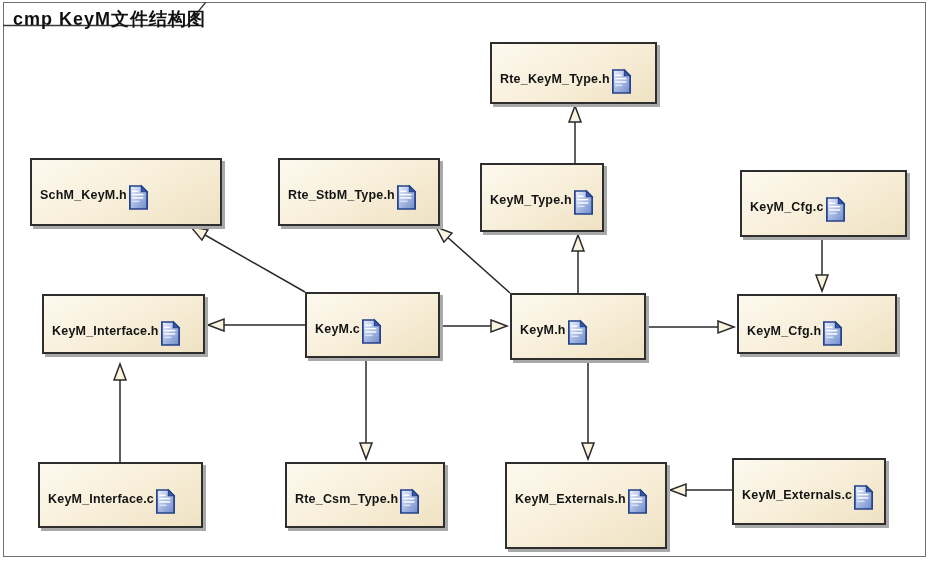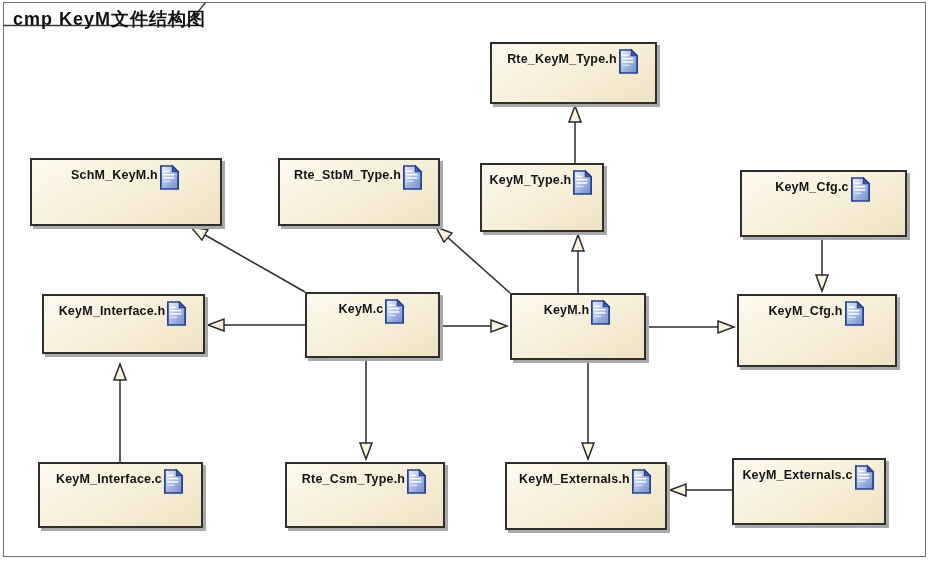--- a/index.html
+++ b/index.html
@@ -18,22 +18,22 @@
   }
   svg.connectors{position:absolute;left:0;top:0;z-index:1;}
   .node{
     position:absolute;z-index:2;box-sizing:border-box;
     background:linear-gradient(150deg,#fdf9ee 0%,#f7eed8 55%,#efe1c2 100%);
     border:2px solid #2e2e2e;
     box-shadow:3px 3px 0 0 #a9a9a9;
     cursor:default;
   }
   .node-head{
-    display:flex;justify-content:center;align-items:flex-start;
-    gap:0;padding:4px 8px 0 8px;
+    display:flex;justify-content:flex-start;align-items:flex-start;
+    gap:0;padding:24px 8px 0 8px;
   }
   .node-label{
     font-size:12.5px;font-weight:bold;color:#141414;
     margin-top:4px;white-space:nowrap;letter-spacing:0.2px;
   }
   .doc{width:23px;height:27px;flex:0 0 auto;}
   .hidden-defs{position:absolute;width:0;height:0;overflow:hidden;}
 </style>
 </head>
 <body>
@@ -152,21 +152,21 @@
 
   <div class="node" style="left:510px;top:293px;width:136px;height:67px">
     <div class="node-head">
       <span class="node-label">KeyM.h</span>
       <svg class="doc">
           <use href="#doc-icon"></use>
         </svg>
     </div>
   </div>
 
-  <div class="node" style="left:737px;top:294px;width:160px;height:73px">
+  <div class="node" style="left:737px;top:294px;width:160px;height:60px">
     <div class="node-head">
       <span class="node-label">KeyM_Cfg.h</span>
       <svg class="doc">
           <use href="#doc-icon"></use>
         </svg>
     </div>
   </div>
 
   <div class="node" style="left:38px;top:462px;width:165px;height:66px">
     <div class="node-head">
@@ -179,21 +179,21 @@
 
   <div class="node" style="left:285px;top:462px;width:160px;height:66px">
     <div class="node-head">
       <span class="node-label">Rte_Csm_Type.h</span>
       <svg class="doc">
           <use href="#doc-icon"></use>
         </svg>
     </div>
   </div>
 
-  <div class="node" style="left:505px;top:462px;width:162px;height:68px">
+  <div class="node" style="left:505px;top:462px;width:162px;height:87px">
     <div class="node-head">
       <span class="node-label">KeyM_Externals.h</span>
       <svg class="doc">
           <use href="#doc-icon"></use>
         </svg>
     </div>
   </div>
 
   <div class="node" style="left:732px;top:458px;width:154px;height:67px">
     <div class="node-head">

